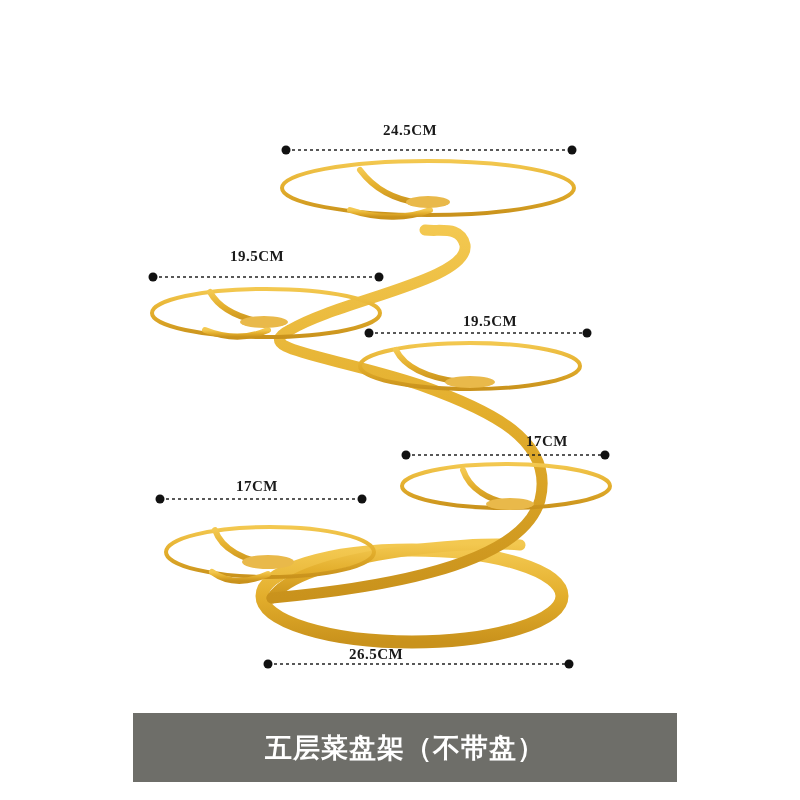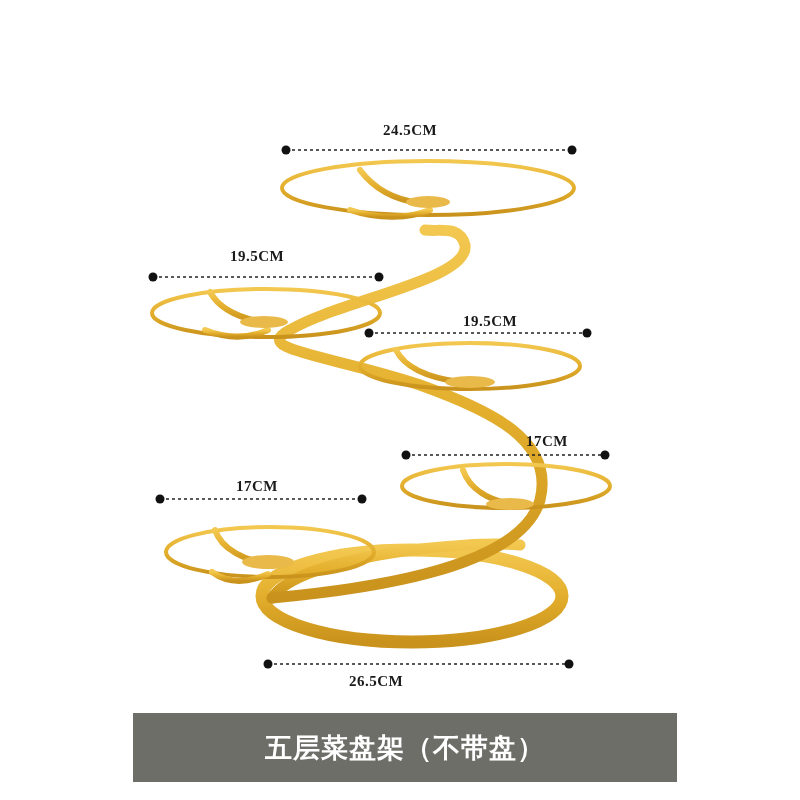--- a/index.html
+++ b/index.html
@@ -82,18 +82,18 @@
       </g>
   </svg>
 </div>
 
 <div id="dim-labels">
     <div class="dim-label" style="left: 383px; top: 122px; text-align: center;">24.5CM</div>
     <div class="dim-label" style="left: 230px; top: 248px;">19.5CM</div>
     <div class="dim-label" style="left: 463px; top: 313px;">19.5CM</div>
     <div class="dim-label" style="left: 526px; top: 433px;">17CM</div>
     <div class="dim-label" style="left: 236px; top: 478px;">17CM</div>
-    <div class="dim-label" style="left: 349px; top: 673px; text-align: right;">26.5CM</div>
+    <div class="dim-label" style="left: 349px; top: 646px; text-align: right;">26.5CM</div>
   </div>
 
 <div class="banner">
   <span>五层菜盘架（不带盘）</span>
 </div>
 
 </body></html>

